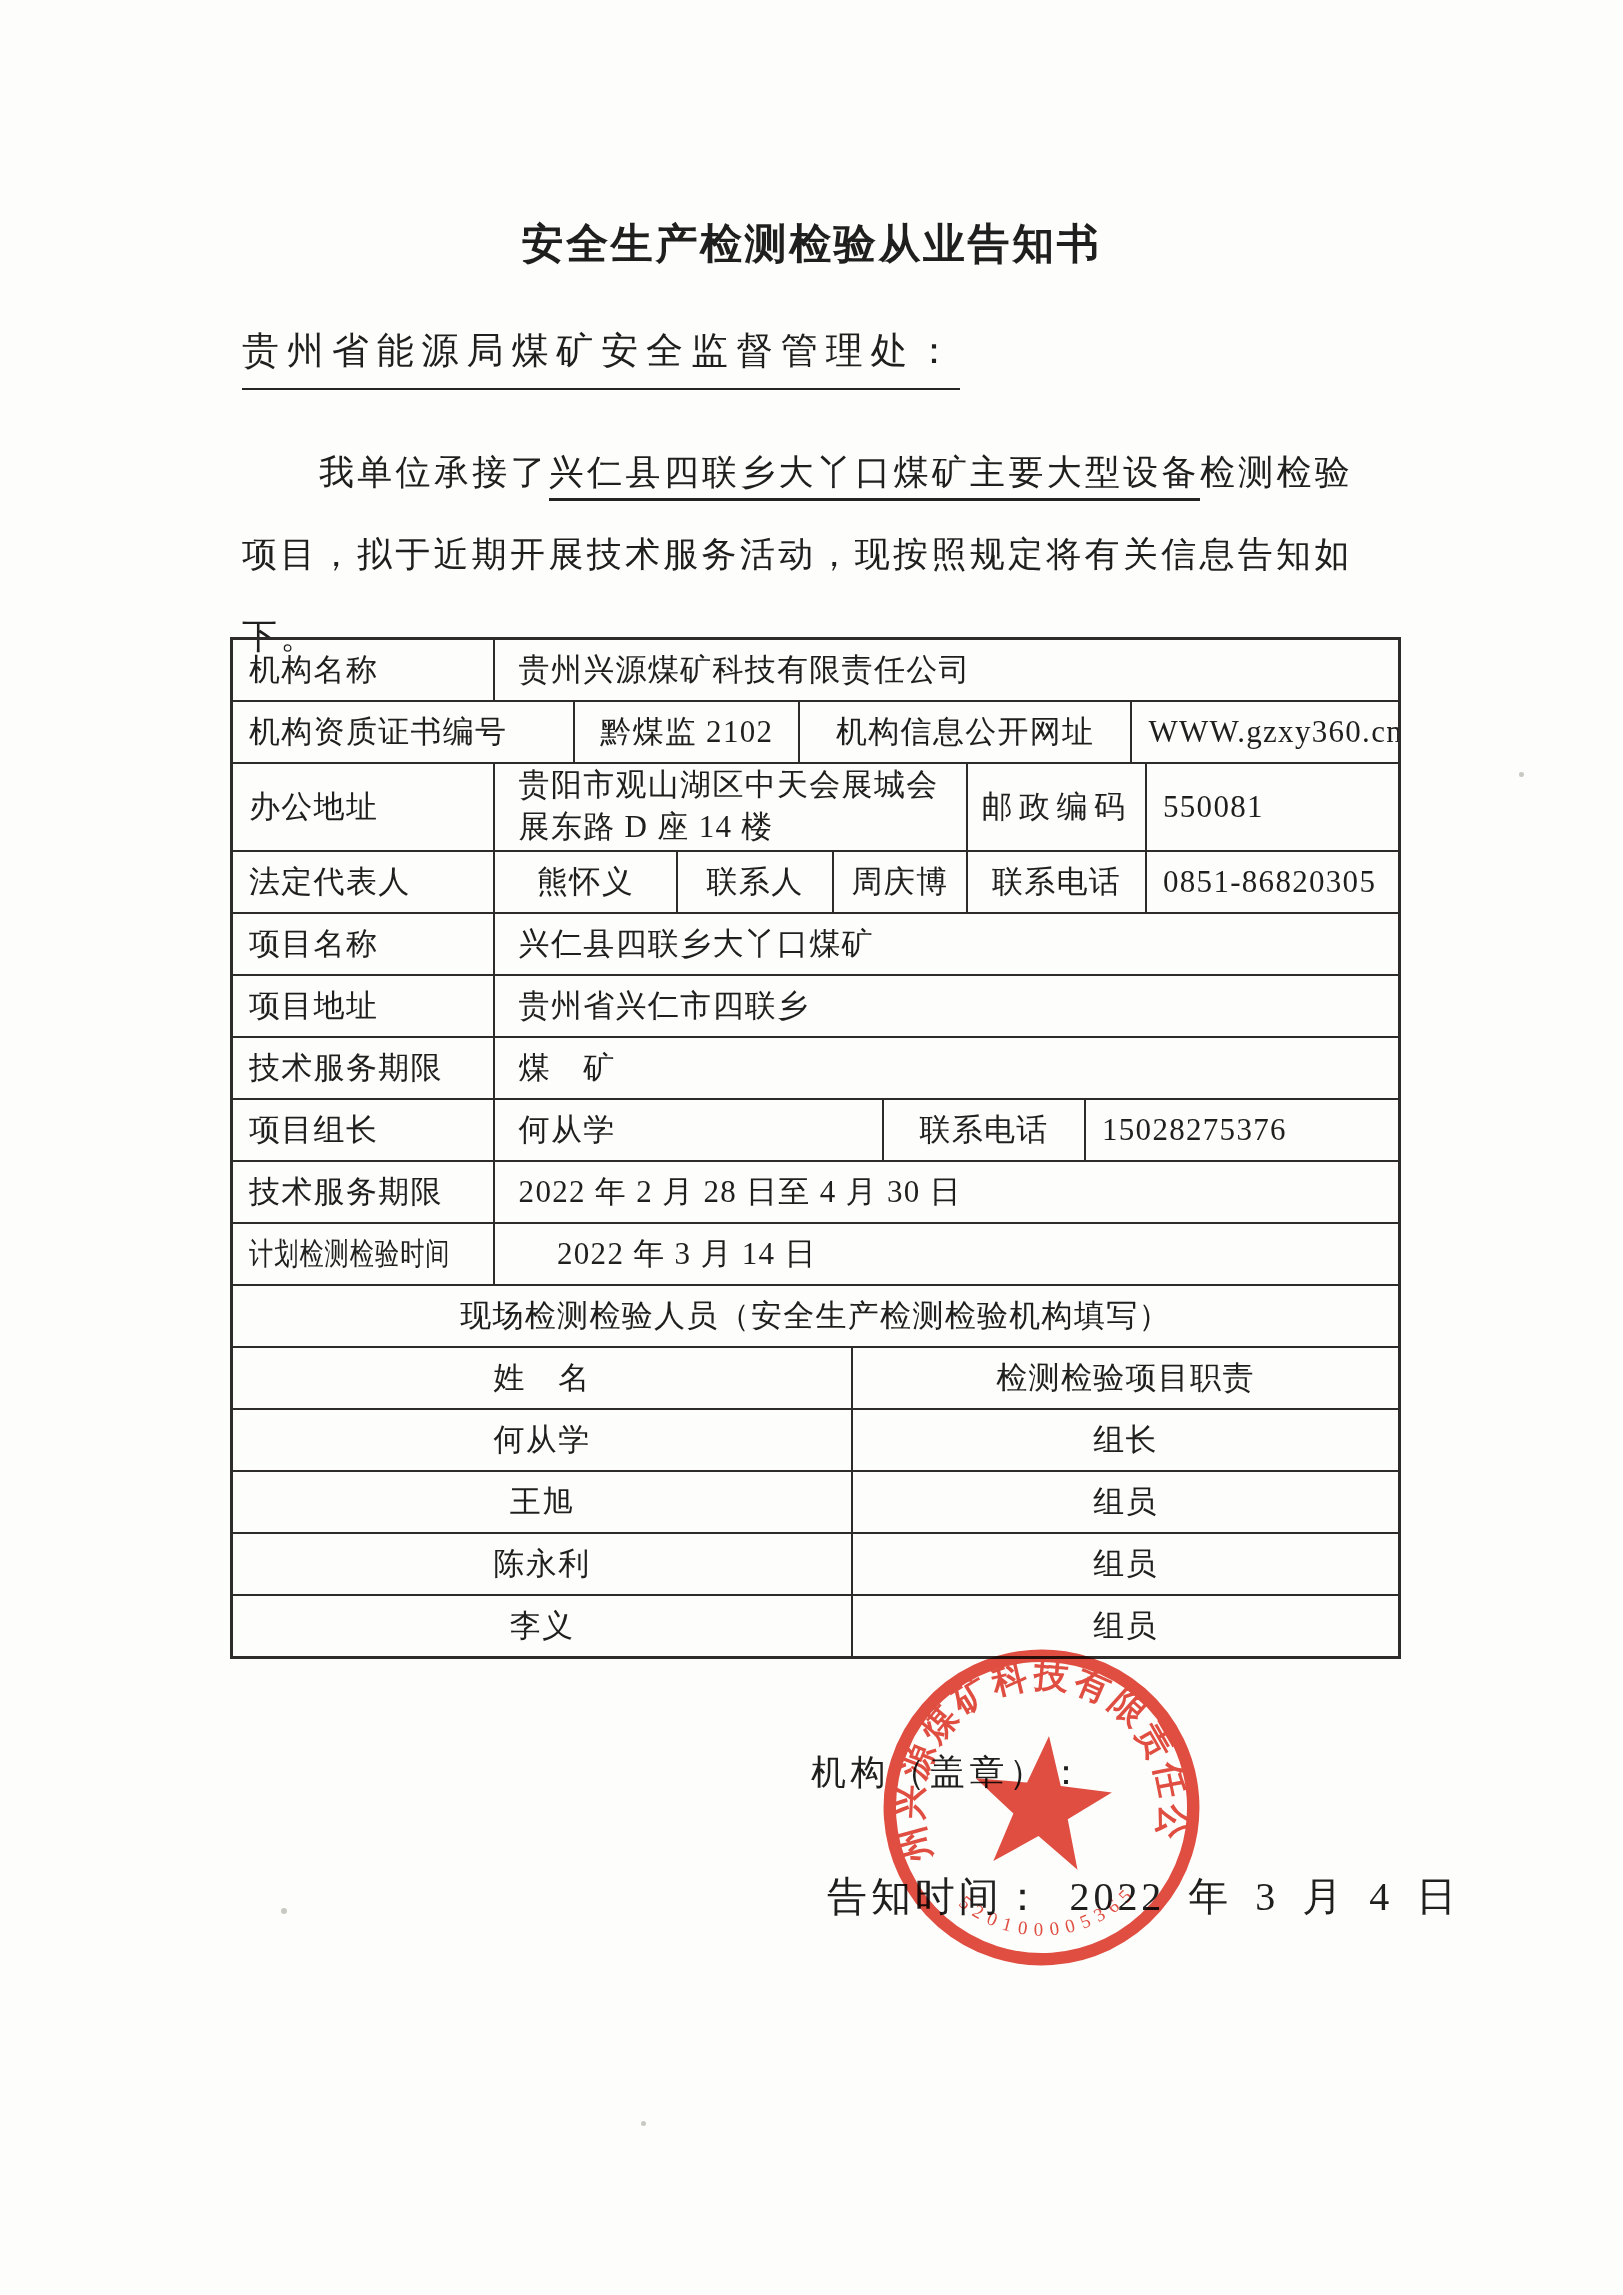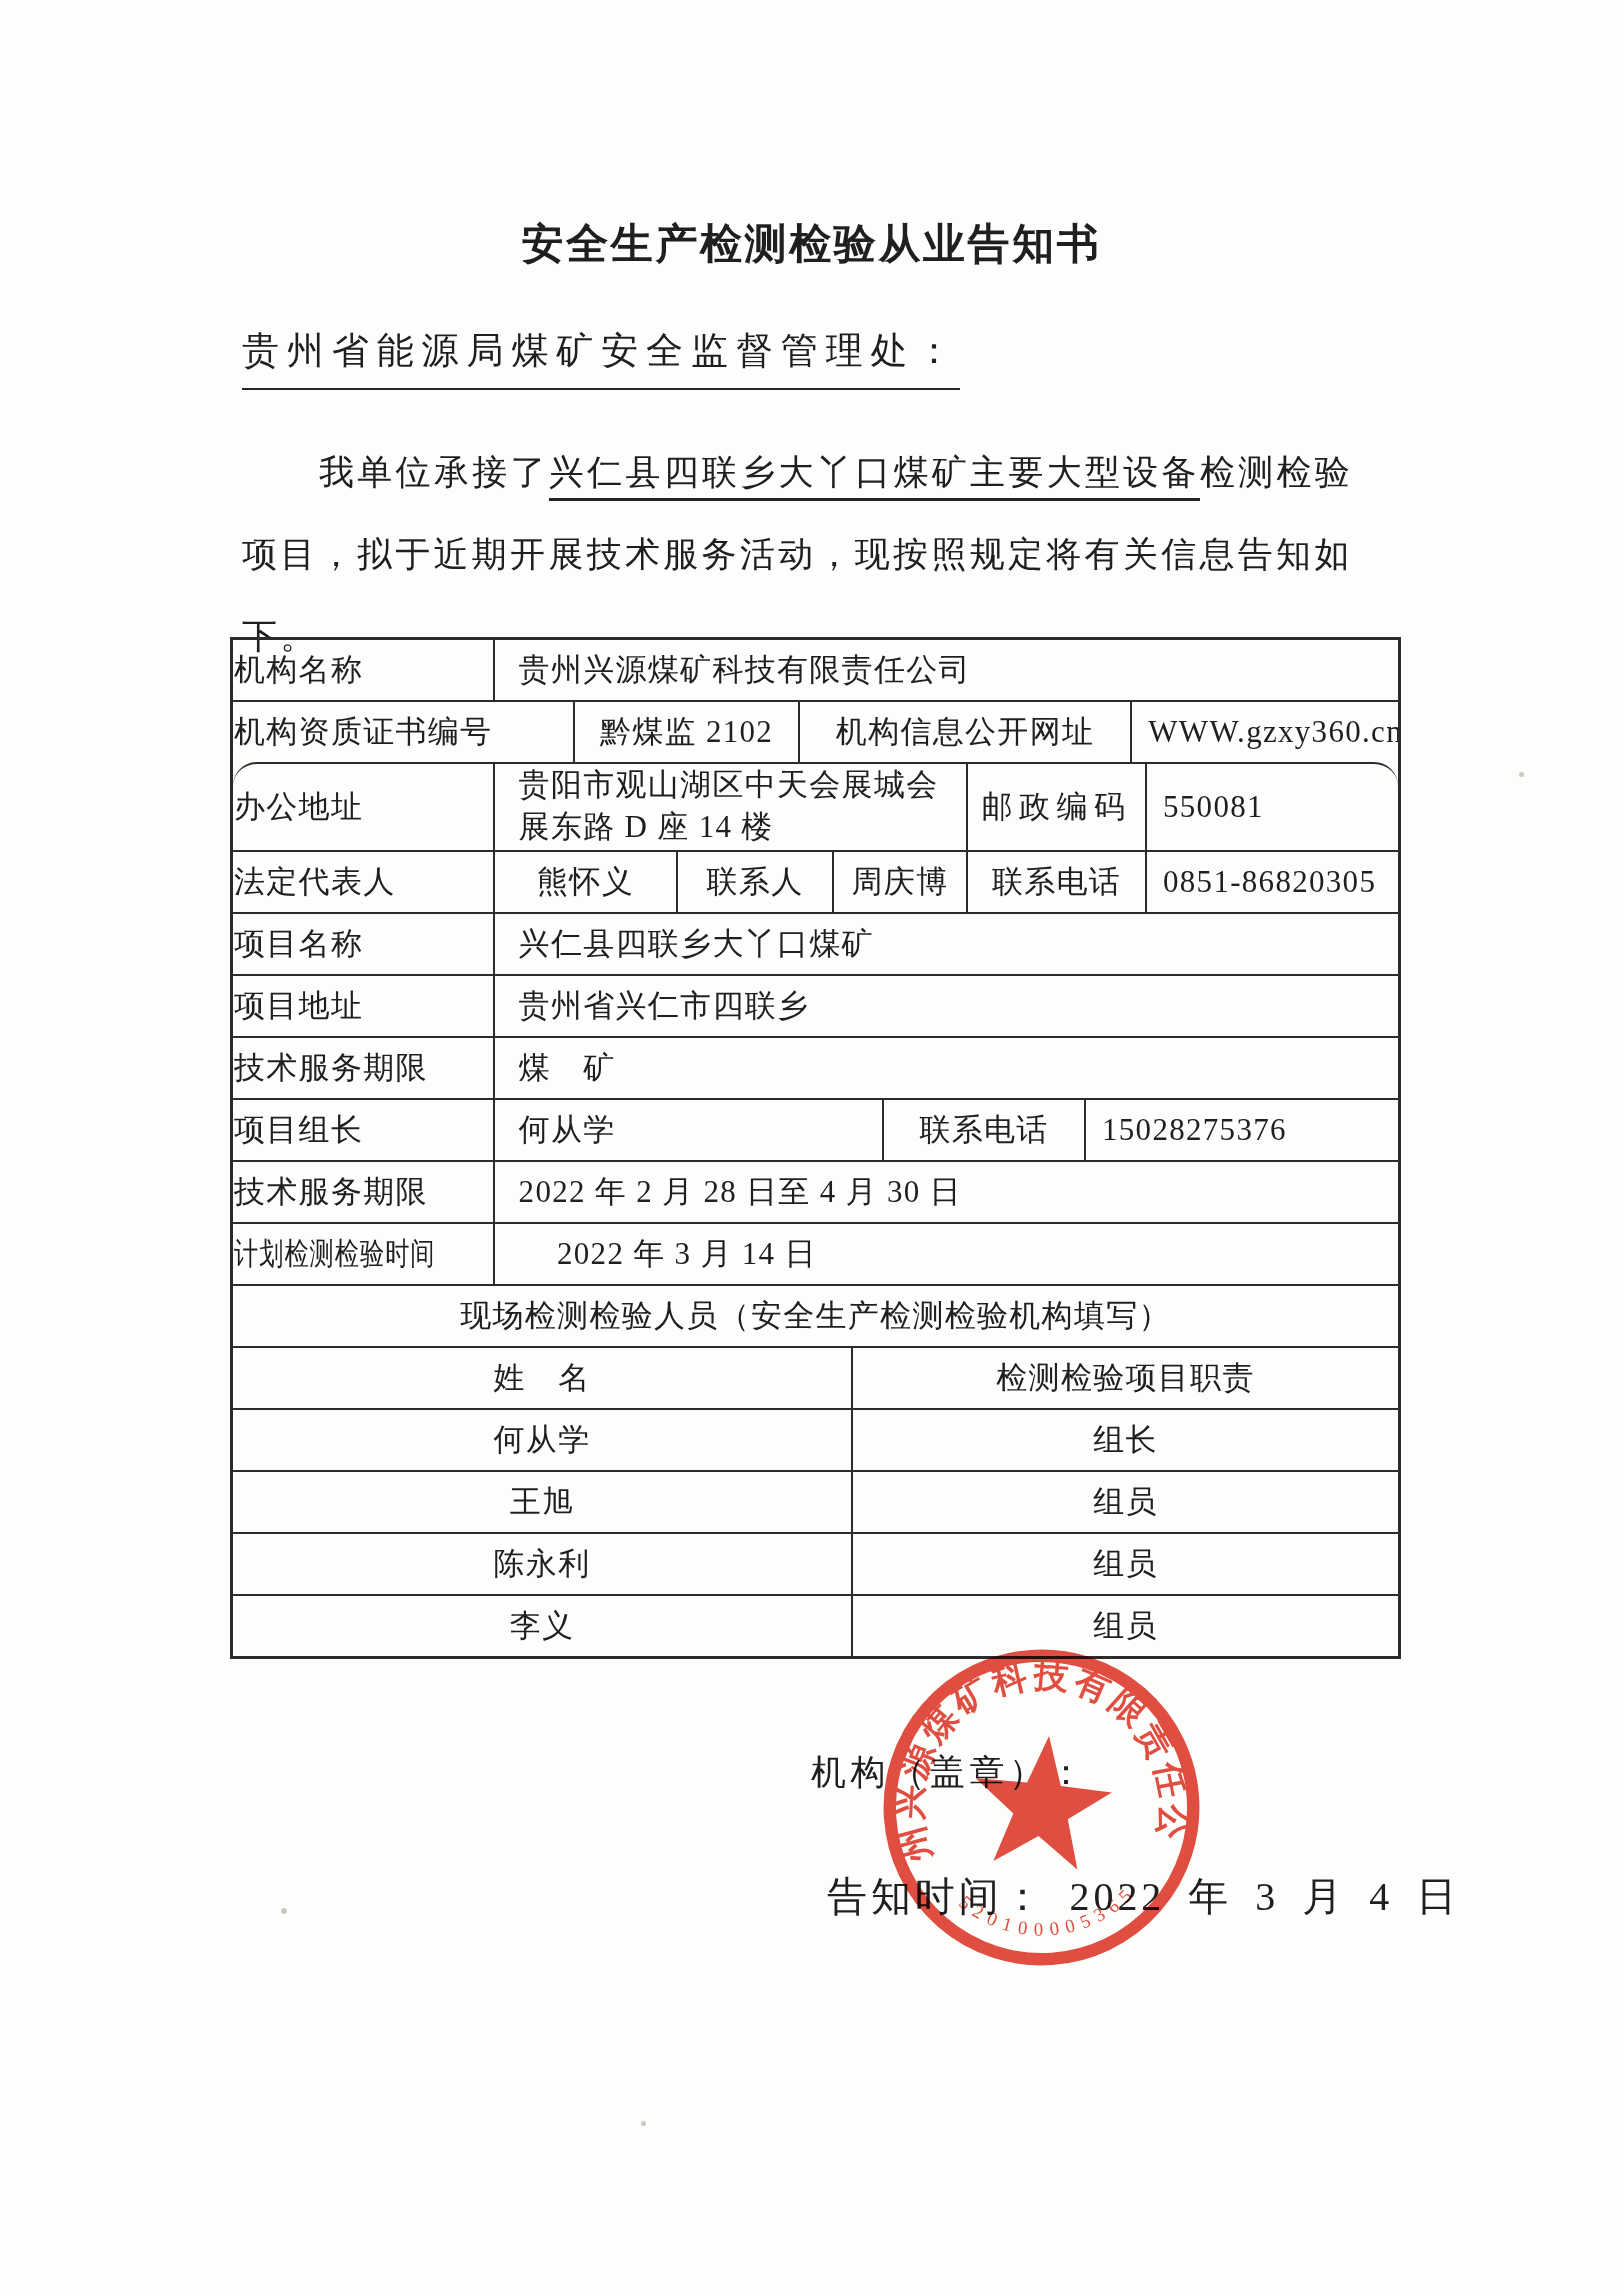--- a/index.html
+++ b/index.html
@@ -39,30 +39,30 @@
   .u-seg{border-bottom:3.9px solid #232323;padding-bottom:6px;}
   
   .tbl{
     position:absolute;left:230px;top:637px;width:1171px;
     border:3.3px solid var(--bc);
     box-sizing:border-box;
     background:transparent;
   }
   .row{display:flex;height:60px;border-top:2.6px solid var(--bc);}
   .row.first{border-top:none;}
-  .row.tall{height:86px;border-radius:24px;}
+  .row.tall{height:86px;}
   .cell{
     border-left:2.6px solid var(--bc);
     box-sizing:border-box;
     display:flex;align-items:center;
     font-size:31px;letter-spacing:1.3px;
     overflow:hidden;white-space:nowrap;
   }
   .cell:first-child{border-left:none;}
-  .lab{padding-left:1px;}
+  .lab{padding-left:16px;}
   .val{padding-left:23.6px;}
   .padS{padding-left:16px;}
   .c{justify-content:center;padding-left:0;}
   .grow{flex:1 1 auto;}
   .squeeze{display:inline-block;transform:scaleX(0.78);transform-origin:left center;white-space:nowrap;}
   .two-line{flex-direction:column;align-items:flex-start;justify-content:flex-start;line-height:42px;}
   .sp{letter-spacing:6.5px;}
   
   .seal-label{
     position:absolute;left:811px;top:1749px;

